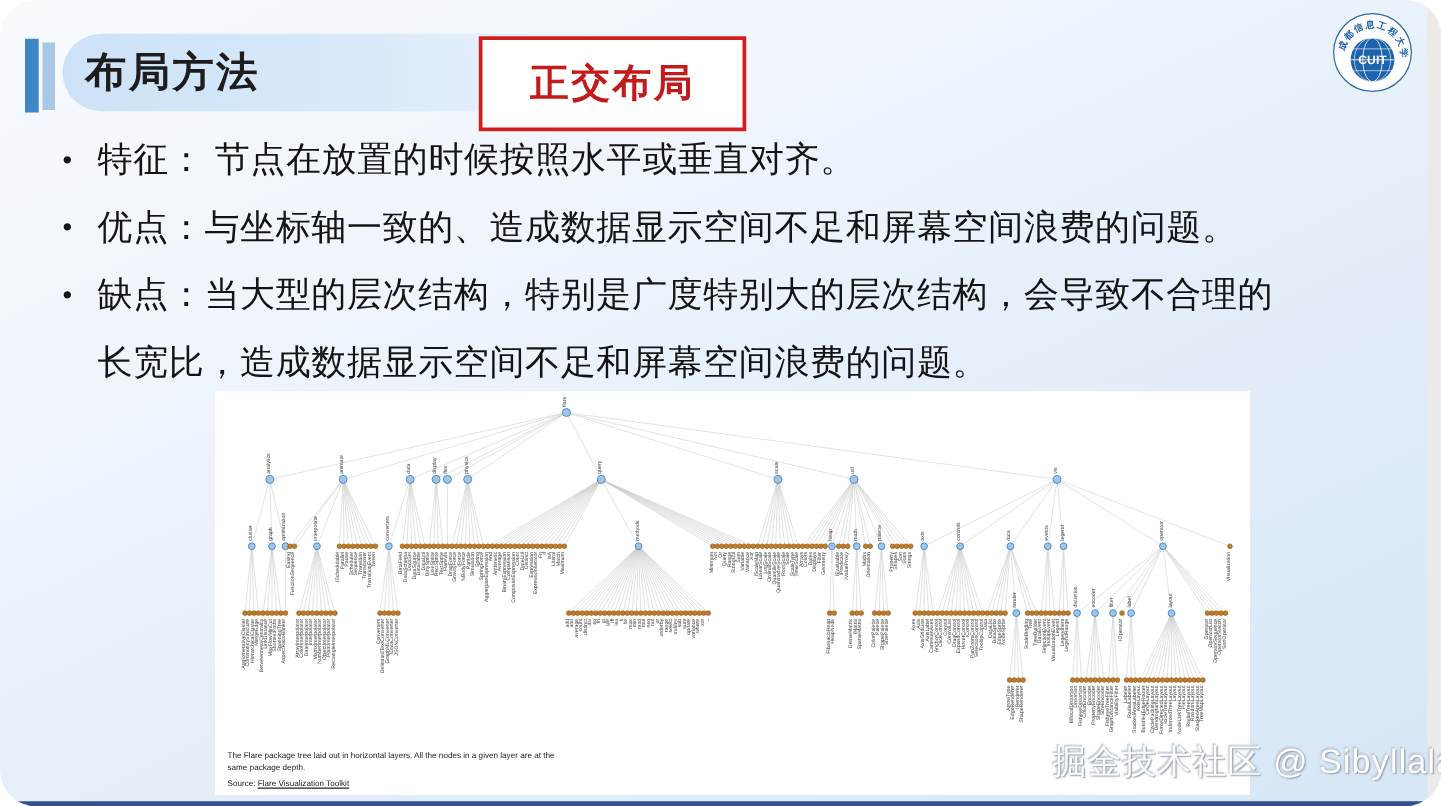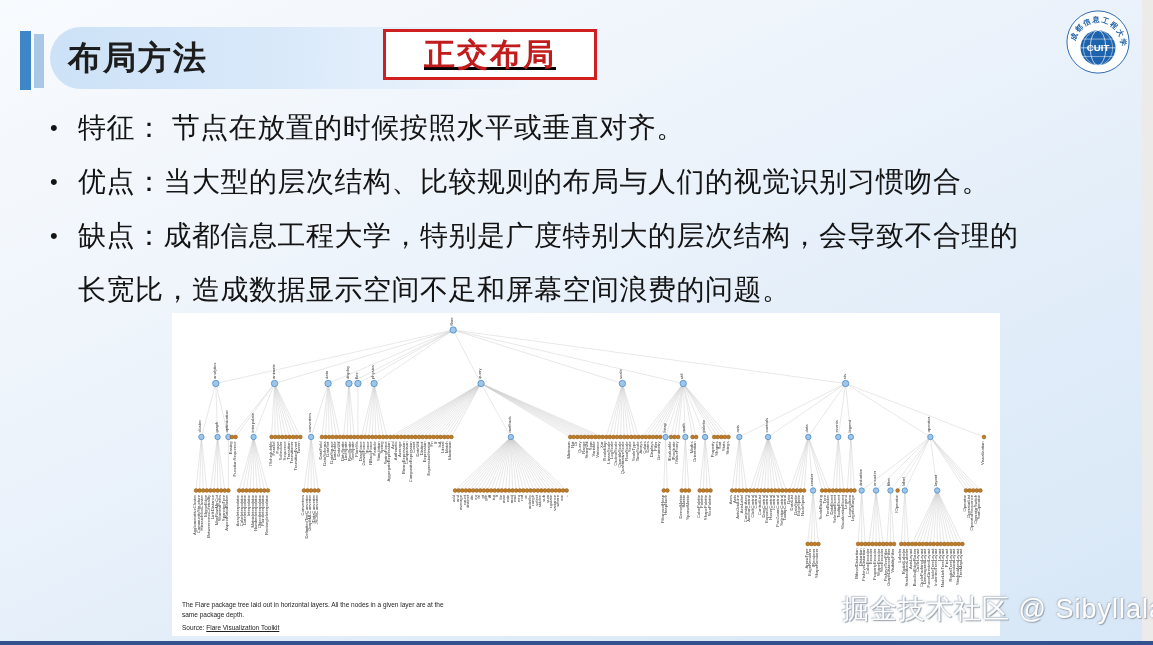--- a/index.html
+++ b/index.html
@@ -1,35 +1,36 @@
 <!DOCTYPE html>
 <html><head>
 <meta charset="utf-8">
 <style>
   html,body{margin:0;padding:0;background:#fff;}
   .slide{
     position:relative;width:1153px;height:645px;overflow:hidden;
     font-family:"Liberation Sans","DejaVu Sans",sans-serif;
     background:linear-gradient(155deg,#f8fbfe 0%,#eef4fb 35%,#e2edf9 65%,#d7e7f7 100%);
+    border-radius:29px;
   }
   
   .title-banner{
     position:absolute;left:50px;top:27px;width:515px;height:62px;border-radius:32px;
     background:linear-gradient(90deg,#cde2f7 0%,#d9e9fa 45%,rgba(221,235,250,0) 96%);
   }
   .accent-bar1{position:absolute;left:20px;top:31px;width:11px;height:59px;background:#3f86c6;}
   .accent-bar2{position:absolute;left:34px;top:34px;width:10px;height:54px;background:#a9c8e6;}
   .page-title{
     position:absolute;left:68px;top:27px;height:62px;line-height:62px;
     font-size:33px;font-weight:bold;color:#1d1d1d;letter-spacing:2px;
   }
   .highlight-box{
-    position:absolute;left:383px;top:29px;width:214px;height:51px;box-sizing:border-box;
+    position:absolute;left:383px;top:29px;width:214px;height:76px;box-sizing:border-box;
     border:3px solid #d01f1f;background:#ffffff;
-    display:flex;align-items:center;justify-content:center;text-decoration:underline;
+    display:flex;align-items:center;justify-content:center;
   }
   .highlight-label{font-size:31px;font-weight:bold;color:#c11b1b;letter-spacing:2px;}
   .logo{position:absolute;left:1064px;top:8px;width:68px;height:68px;}
   
   .bullets{position:absolute;left:48px;top:101px;width:978px;font-size:28px;color:#141414;letter-spacing:.5px;}
   .bullet{position:relative;line-height:54px;padding-left:30px;}
   .bullet .marker{position:absolute;left:2px;top:0;font-size:22px;}
   .b-label{font-weight:normal;}
   
   .figure-panel{position:absolute;left:172px;top:313px;width:828px;height:323px;background:#ffffff;}
@@ -76,24 +77,24 @@
     <line x1="-16" y1="-3" x2="16" y2="-3" stroke="#ffffff" stroke-width="0.5"></line>
     <line x1="-16" y1="15" x2="16" y2="15" stroke="#ffffff" stroke-width="0.5"></line>
     <text x="0" y="9.5" text-anchor="middle" font-size="10" font-weight="bold" fill="#ffffff">CUIT</text>
   </svg>
 
   <div class="bullets">
     <div class="bullet">
       <span class="marker">•</span><span class="b-label">特征：</span><span> 节点在放置的时候按照水平或垂直对齐。</span>
     </div>
     <div class="bullet">
-      <span class="marker">•</span><span class="b-label">优点：</span><span>当大型的层次结构、比较规则的布局与人们的视觉识别习惯吻合。</span>
+      <span class="marker">•</span><span class="b-label">优点：</span><span>与坐标轴一致的、造成数据显示空间不足和屏幕空间浪费的问题。</span>
     </div>
     <div class="bullet">
-      <span class="marker">•</span><span class="b-label">缺点：</span><span>成都信息工程大学，特别是广度特别大的层次结构，会导致不合理的长宽比，造成数据显示空间不足和屏幕空间浪费的问题。</span>
+      <span class="marker">•</span><span class="b-label">缺点：</span><span>当大型的层次结构，特别是广度特别大的层次结构，会导致不合理的长宽比，造成数据显示空间不足和屏幕空间浪费的问题。</span>
     </div>
   </div>
 
   <div class="figure-panel">
     <svg id="tree-svg" width="828" height="300" viewBox="0 0 828 300">
         <g>
           <line x1="281.1721139926296" y1="17" x2="43.78995433789955" y2="70.5" stroke="#cccccc" stroke-width="0.45"></line>
           <line x1="43.78995433789955" y1="70.5" x2="29.397260273972606" y2="124" stroke="#cccccc" stroke-width="0.45"></line>
           <line x1="29.397260273972606" y1="124" x2="24" y2="177.5" stroke="#cccccc" stroke-width="0.45"></line>
           <line x1="29.397260273972606" y1="124" x2="27.598173515981735" y2="177.5" stroke="#cccccc" stroke-width="0.45"></line>

